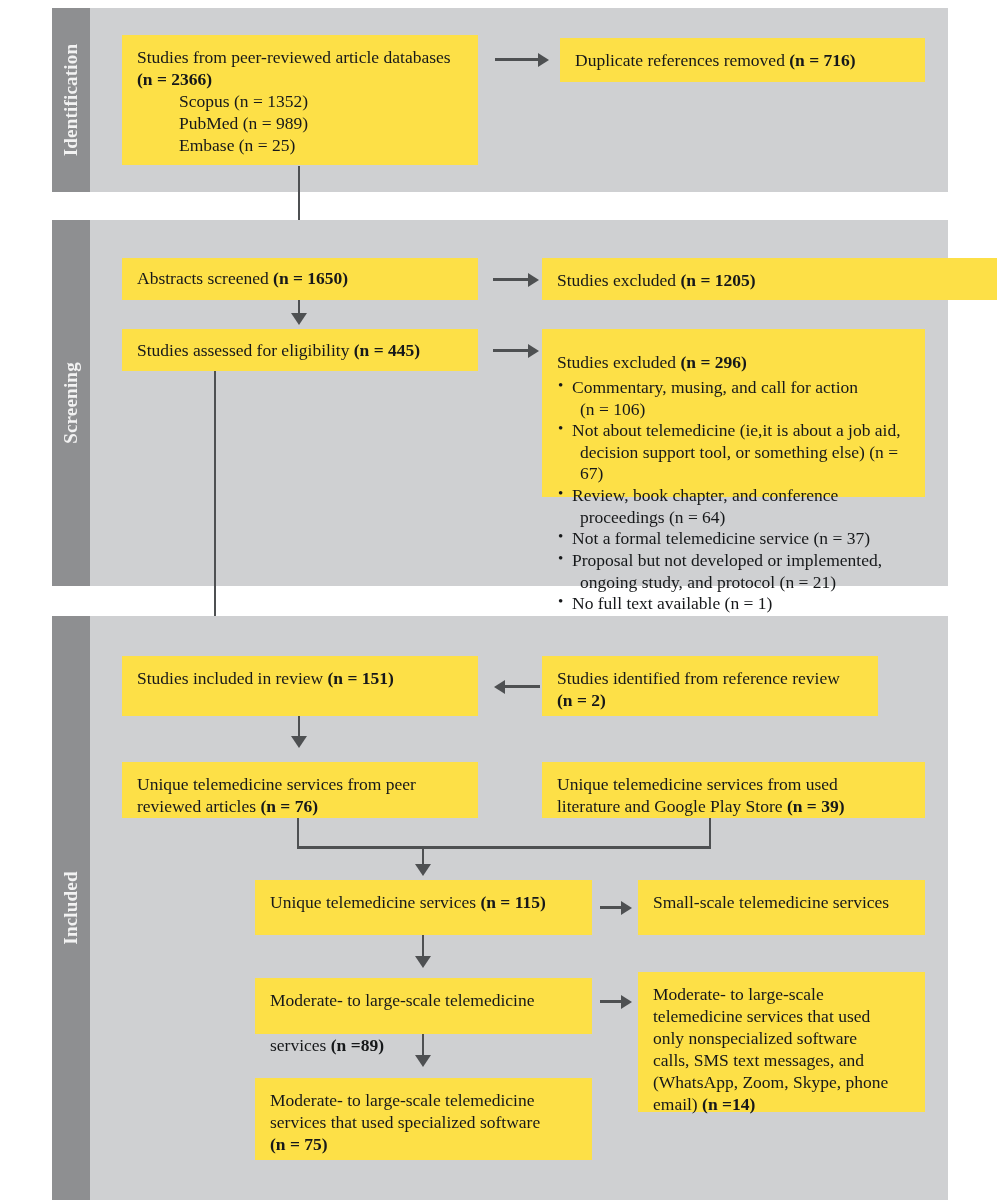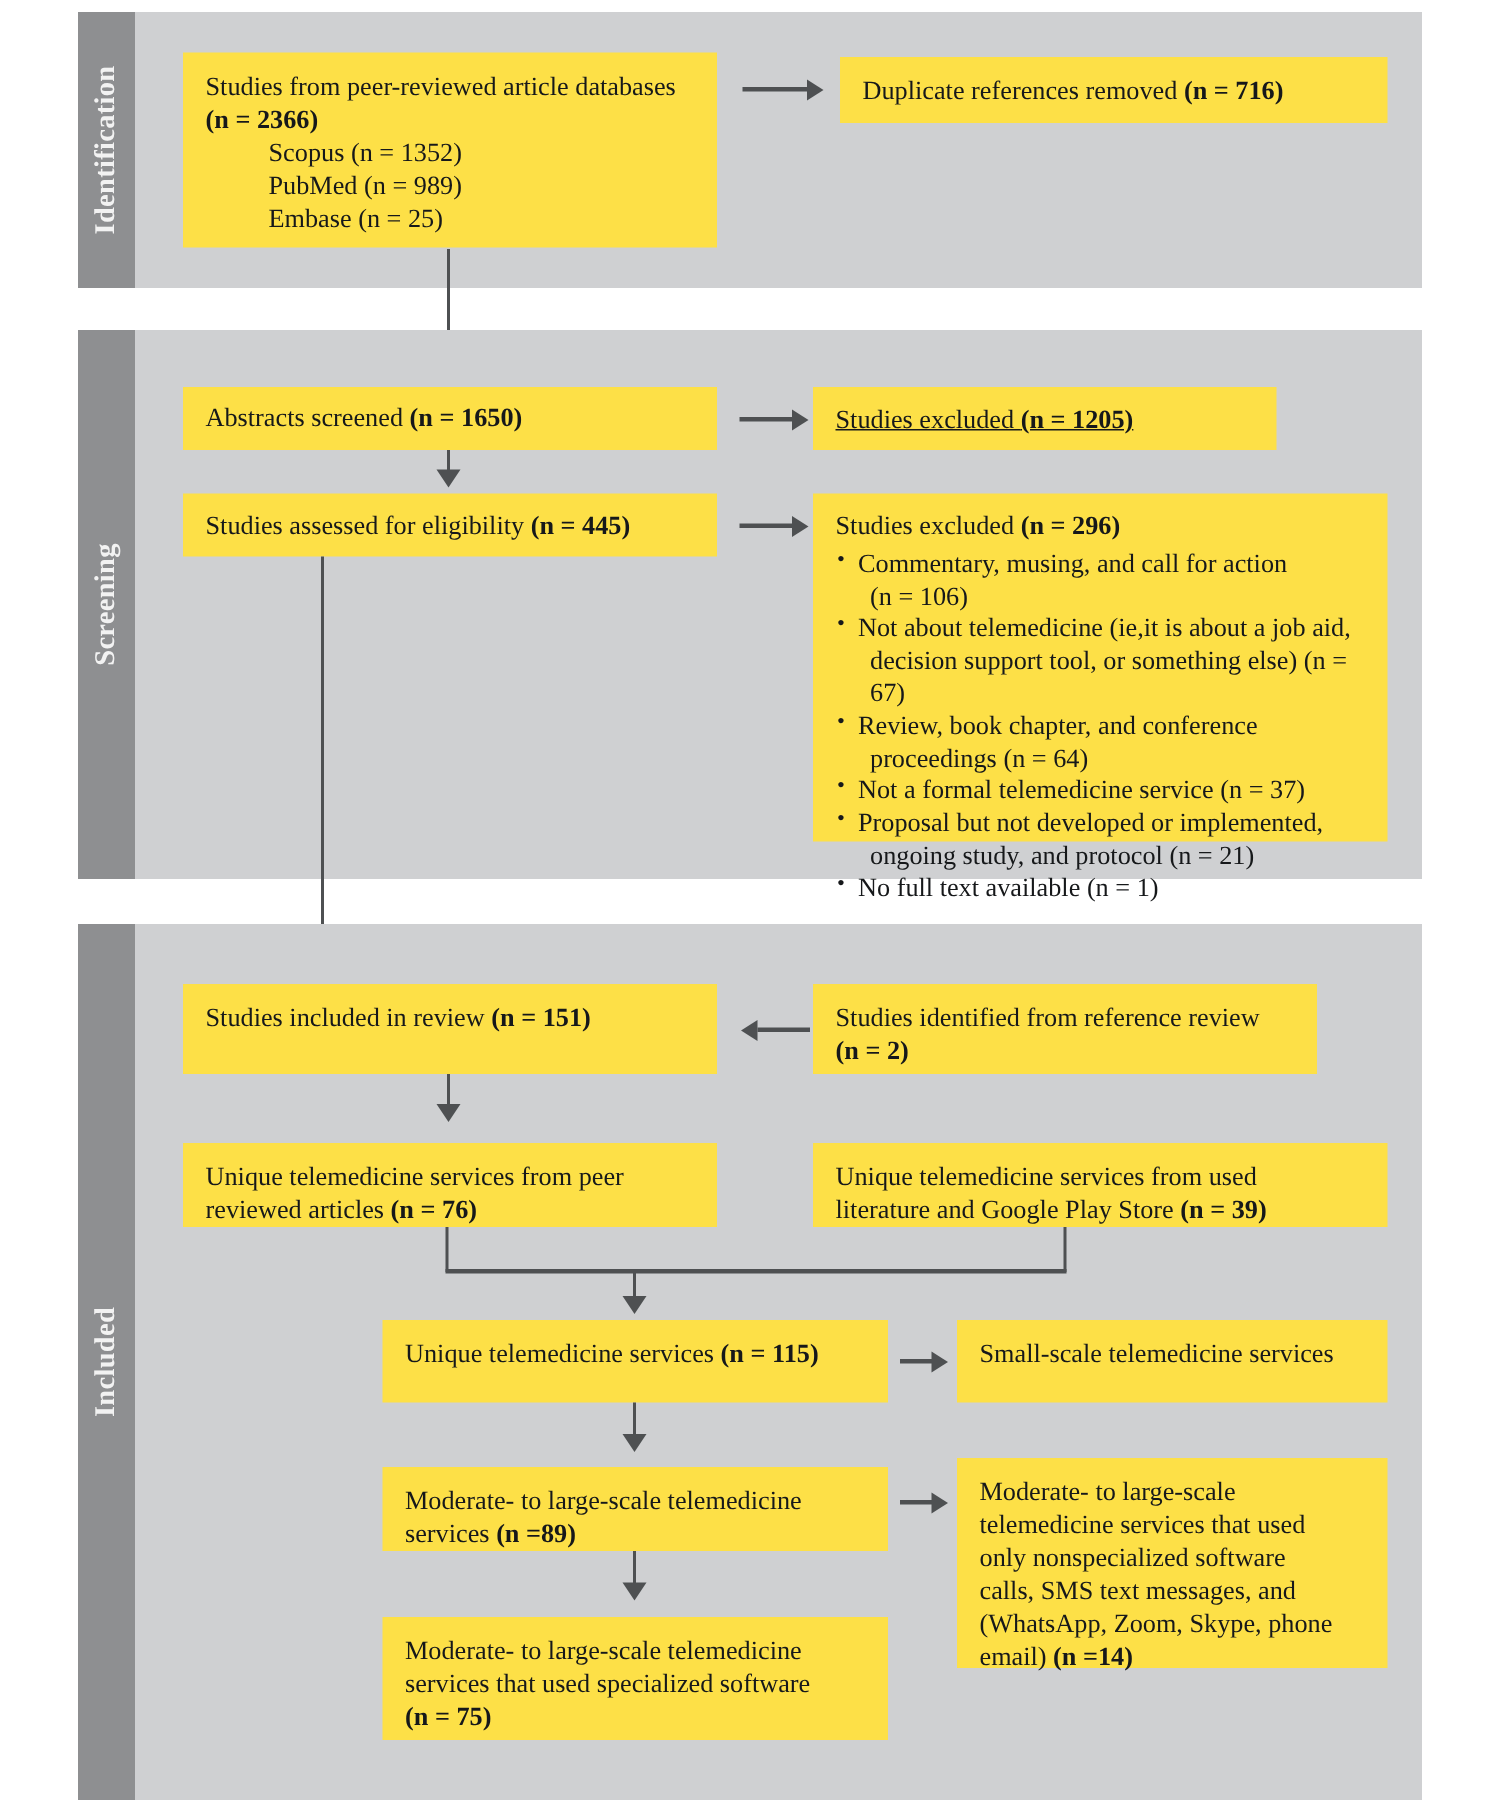--- a/index.html
+++ b/index.html
@@ -151,35 +151,35 @@
     </div>
   </div>
 
   <div class="box" style="left:122px; top:258px; width:356px; height:42px; display:flex; align-items:flex-end;">
     <span><span>Abstracts screened </span><b>(n = 1650)</b></span>
   </div>
 
   <div class="conn hline" style="left:493px; top:278px; width:36px;"></div>
   <div class="arrowhead-right" style="left:528px; top:272.5px;"></div>
 
-  <div class="box" style="left:542px; top:258px; width:309px; height:42px; display:flex; align-items:center;text-decoration:underline;">
+  <div class="box" style="left:542px; top:258px; width:455px; height:42px; display:flex; ">
     <span><span>Studies excluded </span><b>(n = 1205)</b></span>
   </div>
 
   <div class="conn vline" style="left:298px; top:300px; width:2px; height:16px;"></div>
   <div class="arrowhead-down dark" style="left:291px; top:313px;"></div>
 
   <div class="box" style="left:122px; top:329px; width:356px; height:42px; display:flex; align-items:center;">
     <span><span>Studies assessed for eligibility </span><b>(n = 445)</b></span>
   </div>
 
   <div class="conn hline" style="left:493px; top:349px; width:36px;"></div>
   <div class="arrowhead-right" style="left:528px; top:343.5px;"></div>
 
-  <div class="box" style="left:542px; top:329px; width:383px; height:232px; padding-top:10px;">
+  <div class="box" style="left:542px; top:329px; width:383px; height:168px; padding-top:22px;">
     <div>
       <span>Studies excluded </span><b>(n = 296)</b>
     </div>
     <ul class="bullets">
       <li>
         <span>Commentary, musing, and call for action</span>
         <span class="cont">(n = 106)</span>
       </li>
       <li>
         <span>Not about telemedicine (ie,it is about a job aid,</span>
@@ -251,21 +251,21 @@
 
   <div class="box" style="left:638px; top:880px; width:287px; height:55px;">
     <span>Small-scale telemedicine services</span>
   </div>
 
   <div class="conn vline" style="left:422px; top:935px; width:2px; height:24px;"></div>
   <div class="arrowhead-down dark" style="left:415px; top:956px;"></div>
 
   <div class="box" style="left:255px; top:978px; width:337px; height:56px;">
     <span>Moderate- to large-scale telemedicine</span>
-    <span style="display:block;"><span>services </span><b>(n =89)</b></span>
+    <span style="display:block;margin-top:23px;"><span>services </span><b>(n =89)</b></span>
   </div>
 
   <div class="conn hline" style="left:600px; top:1000px; width:22px;"></div>
   <div class="arrowhead-right" style="left:621px; top:994.5px;"></div>
 
   <div class="box" style="left:638px; top:972px; width:287px; height:140px; line-height:1.26;">
     <span>Moderate- to large-scale</span>
     <span style="display:block;">telemedicine services that used</span>
     <span style="display:block;">only nonspecialized software</span>
     <span style="display:block;">calls, SMS text messages, and</span>

